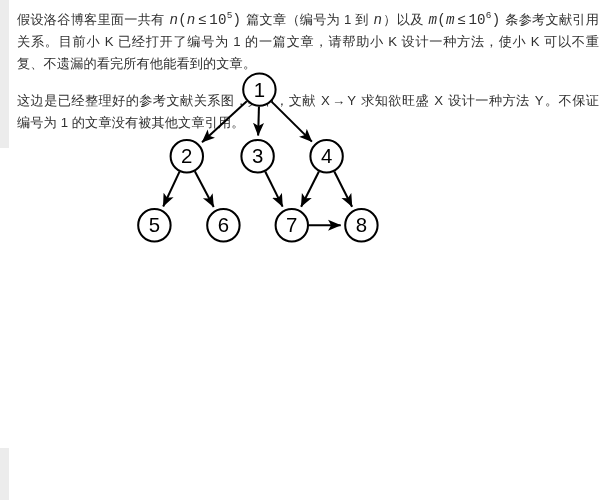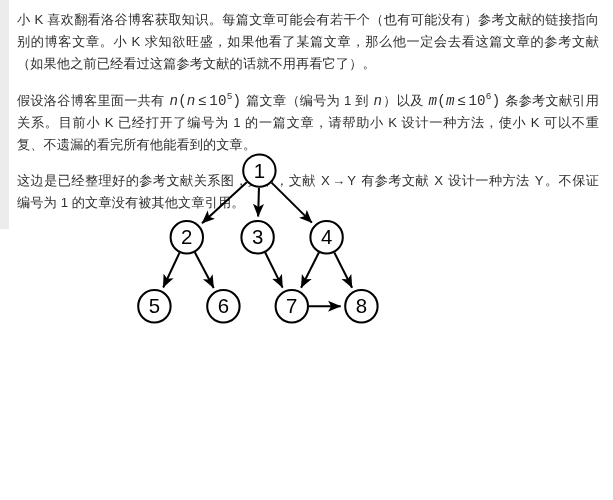--- a/index.html
+++ b/index.html
@@ -85,30 +85,27 @@
 </style>
 </head>
 <body>
 
 <div id="left-gutter"></div>
 
 <div id="content">
 
   <div class="prose">
 
-    <p class="para">
-      <span>小 K 喜欢翻看洛谷博客获取知识。每篇文章可能会有若干个（也有可能没有）参考文献的链接指向别的博客文章。小 K 求知欲旺盛，如果他看了某篇文章，那么他一定会去看这篇文章的参考文献（如果他之前已经看过这篇参考文献的话就不用再看它了）。</span>
-    </p>
 
     <p class="para">
       <span>假设洛谷博客里面一共有 </span><span class="math"><span>n</span><span class="up">(</span><span>n</span><span class="rel">≤</span><span class="up">10</span><sup>5</sup><span class="up">)</span></span><span> 篇文章（编号为 1 到 </span><span class="math">n</span><span>）以及 </span><span class="math"><span>m</span><span class="up">(</span><span>m</span><span class="rel">≤</span><span class="up">10</span><sup>6</sup><span class="up">)</span></span><span> 条参考文献引用关系。目前小 K 已经打开了编号为 1 的一篇文章，请帮助小 K 设计一种方法，使小 K 可以不重复、不遗漏的看完所有他能看到的文章。</span>
     </p>
 
     <p class="para">
-      <span>这边是已经整理好的参考文献关系图，其中，文献 </span><span class="sans-var">X</span><span class="arrow-glyph">→</span><span class="sans-var">Y</span><span> 有参考文献 </span><span class="sans-var">X</span><span> 设计一种方法 </span><span class="sans-var">Y</span><span>。不保证编号为 1 的文章没有被其他文章引用。</span>
+      <span>这边是已经整理好的参考文献关系图，其中，文献 </span><span class="sans-var">X</span><span class="arrow-glyph">→</span><span class="sans-var">Y</span><span> 求知欲旺盛 </span><span class="sans-var">X</span><span> 设计一种方法 </span><span class="sans-var">Y</span><span>。不保证编号为 1 的文章没有被其他文章引用。</span>
     </p>
 
   </div>
 
   <div id="figure">
     <svg id="graph-svg" width="613" height="300" viewBox="0 0 613 500" style="height:300px;margin-top:-200px;">
       <defs>
         <marker id="arrowhead" markerWidth="7" markerHeight="7" refX="6.2" refY="3" orient="auto" markerUnits="strokeWidth">
           <path d="M0,0.3 L6.4,3 L0,5.7 L1.5,3 Z" fill="#000000"></path>
         </marker>

